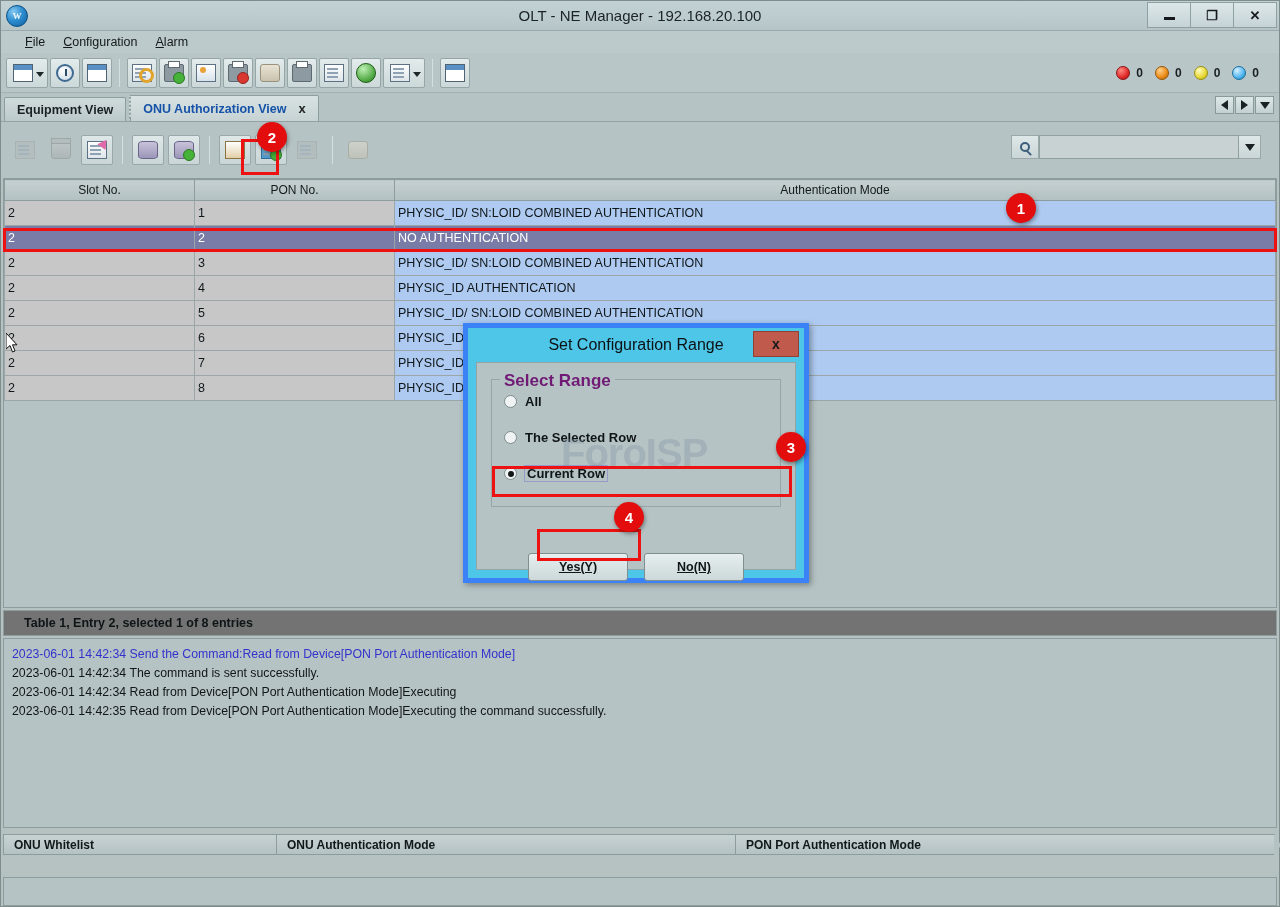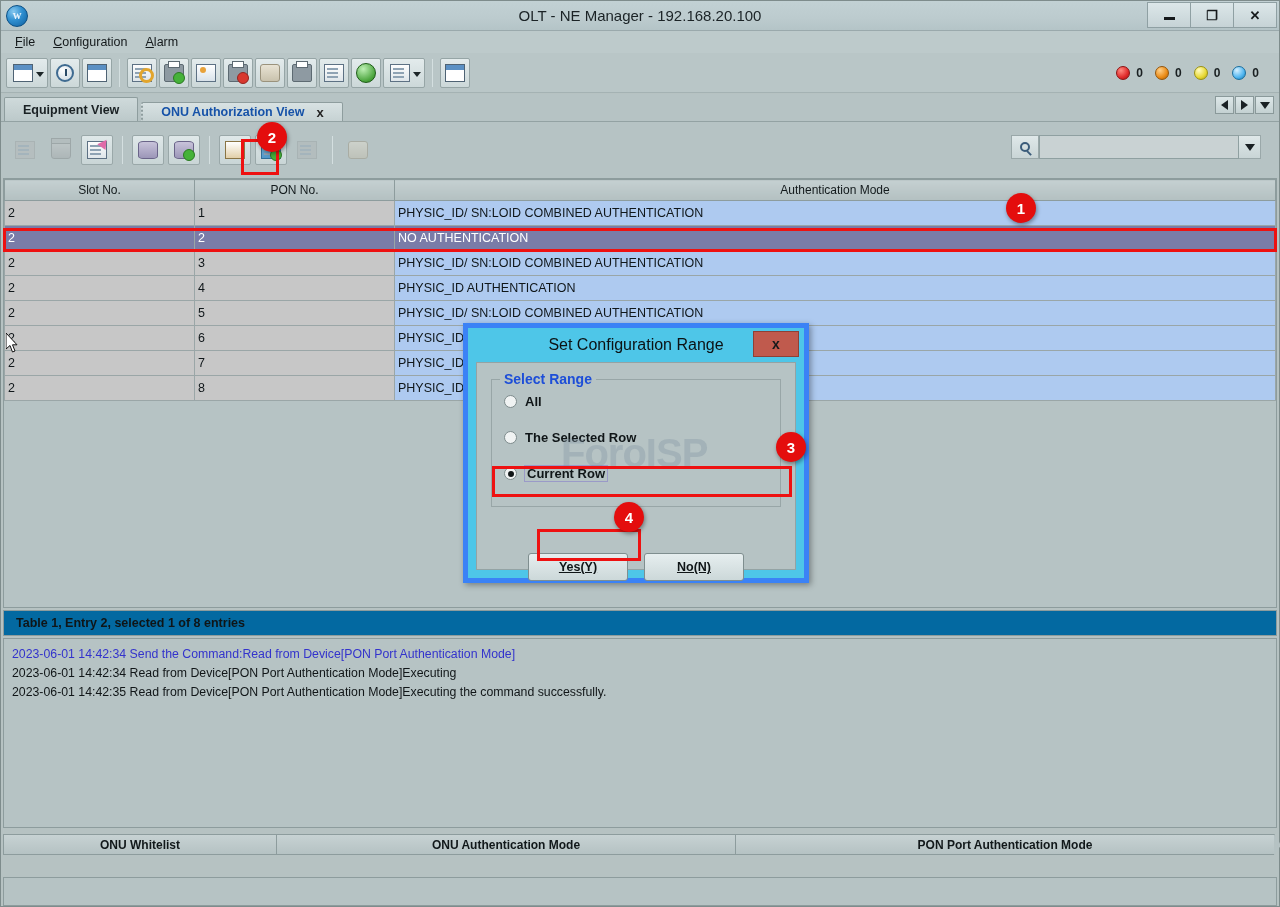--- a/index.html
+++ b/index.html
@@ -56,21 +56,21 @@
     font-size: 13px; color: #15191b; font-weight: bold;
   }
   .win-btn.minimize::after {
     content: ""; width: 11px; height: 3px; background: #15191b; margin-top: 6px;
   }
 
   
   .menubar {
     position: absolute; top: 30px; left: 0; right: 0; height: 22px;
     background: #bdcacb;
-    display: flex; align-items: center; padding-left: 6px; gap: 2px;
+    display: flex; align-items: center; padding-left: 16px; gap: 2px;
   }
   .menu-item {
     font-size: 12.5px; color: #14191b; padding: 2px 8px; white-space: nowrap;
   }
   .menu-item u { text-decoration: underline; }
 
   
   .toolbar {
     position: absolute; top: 52px; left: 0; right: 0; height: 40px;
     background: #b9c6c7;
@@ -128,30 +128,30 @@
   .alarm-count { font-size: 12px; font-weight: bold; color: #1a2022; margin-right: 6px; }
 
   
   .viewtabs {
     position: absolute; top: 93px; left: 0; right: 0; height: 28px;
     background: #b6c3c4;
     border-bottom: 1px solid #93a2a3;
     display: flex; align-items: flex-end;
   }
   .vtab {
-    height: 24px; padding: 0 18px;
+    height: 24px; padding: 0 12px;
     display: flex; align-items: center;
     font-size: 12.5px; font-weight: bold; color: #1a2124;
     background: linear-gradient(to bottom,#cfdadb,#bcc9ca);
     border: 1px solid #8e9d9e; border-bottom: none;
     margin-left: 3px; border-radius: 2px 2px 0 0;
   }
   .vtab.active {
     background: linear-gradient(to bottom,#d8e2e3,#c6d2d3);
-    color: #1652a8; height: 19px;
+    color: #1652a8; height: 26px;
     border-left: 2px dotted #8e9d9e;
   }
   .vtab .close { margin-left: 12px; font-size: 13px; color: #222; font-weight: bold; }
   .tab-nav {
     position: absolute; right: 5px; top: 2px;
     display: flex; gap: 1px; align-items: center;
   }
   .tnav {
     width: 19px; height: 18px;
     background: linear-gradient(to bottom,#dde7e8,#c4d1d2);
@@ -233,42 +233,42 @@
     border: 3px solid #ee1111; pointer-events: none; z-index: 30;
   }
 
   .cursor {
     position: absolute; left: 5px; top: 332px; width: 14px; height: 22px; z-index: 25;
   }
 
   
   .statusline {
     position: absolute; top: 609px; left: 2px; right: 2px; height: 26px;
-    background: #0369a1; border: 1px solid #8d9c9d;
-    display: flex; align-items: center; padding-left: 12px;
+    background: #737373; border: 1px solid #8d9c9d;
+    display: flex; align-items: center; padding-left: 20px;
     font-size: 12.5px; font-weight: bold; color: #0f1517;
   }
   .logarea {
     position: absolute; top: 637px; left: 2px; right: 2px; height: 190px;
     background: #b6c3c4; border: 1px solid #8d9c9d;
     padding: 6px 8px; overflow: hidden;
   }
   .logline { font-size: 12.3px; color: #111618; line-height: 19px; white-space: nowrap; }
   .logline.blue { color: #3333cc; }
 
   
   .btabs-row {
     position: absolute; left: 2px; right: 2px;
     display: flex; align-items: flex-end;
   }
   .btabs-row.r1 { top: 832px; height: 22px; }
   .btabs-row.r2 { top: 854px; height: 22px; }
   .btab {
     height: 21px;
-    display: flex; align-items: center; justify-content: center;
+    display: flex; align-items: center; justify-content: flex-start;
     font-size: 12px; font-weight: bold; color: #11181a;
     background: linear-gradient(to bottom,#c7d2d3,#b5c2c3);
     border: 1px solid #8d9c9d;
     padding: 0 10px;
     margin-right: -1px;
     position: relative;
   }
   .btab::after {
     content: ""; position: absolute; right: -7px; top: -1px;
     width: 0; height: 0;
@@ -303,21 +303,21 @@
     position: absolute; left: 8px; right: 8px; top: 34px; bottom: 8px;
     background: #b6c3c4; border: 1px solid #94a3a4;
   }
   .fieldset {
     position: absolute; left: 14px; right: 14px; top: 16px; height: 128px;
     border: 1px solid #98a6a7;
   }
   .legend {
     position: absolute; left: 8px; top: -9px;
     background: #b6c3c4; padding: 0 4px;
-    font-size: 14px; font-weight: bold; color: #1d4ed8;
+    font-size: 17px; font-weight: bold; color: #701a75;
   }
   .radio-row {
     display: flex; align-items: center; gap: 8px;
     position: absolute; left: 12px;
     font-size: 13px; font-weight: bold; color: #0f1517;
   }
   .radio-row.r1 { top: 14px; }
   .radio-row.r2 { top: 50px; }
   .radio-row.r3 { top: 86px; }
   .radio {
@@ -564,20 +564,21 @@
   <svg class="cursor" viewBox="0 0 14 22">
     <polygon points="0,0 0,16 4,12.5 6.5,19 9,18 6.5,11.8 11,11.8" fill="#ffffff" stroke="#111111" stroke-width="1"></polygon>
   </svg>
 
   <div class="statusline">
     <span>Table 1, Entry 2, selected 1 of 8 entries</span>
   </div>
 
   <div class="logarea">
     <div class="logline blue">2023-06-01 14:42:34 Send the Command:Read from Device[PON Port Authentication Mode]</div>
+    <div class="logline">2023-06-01 14:42:34 The command is sent successfully.</div>
     <div class="logline">2023-06-01 14:42:34 Read from Device[PON Port Authentication Mode]Executing</div>
     <div class="logline">2023-06-01 14:42:35 Read from Device[PON Port Authentication Mode]Executing the command successfully.</div>
   </div>
 
   <div class="btabs-row r1">
     <div class="btab" style="width:274px">
       <span>ONU Whitelist</span>
     </div>
     <div class="btab" style="width:460px">
       <span>ONU Authentication Mode</span>

